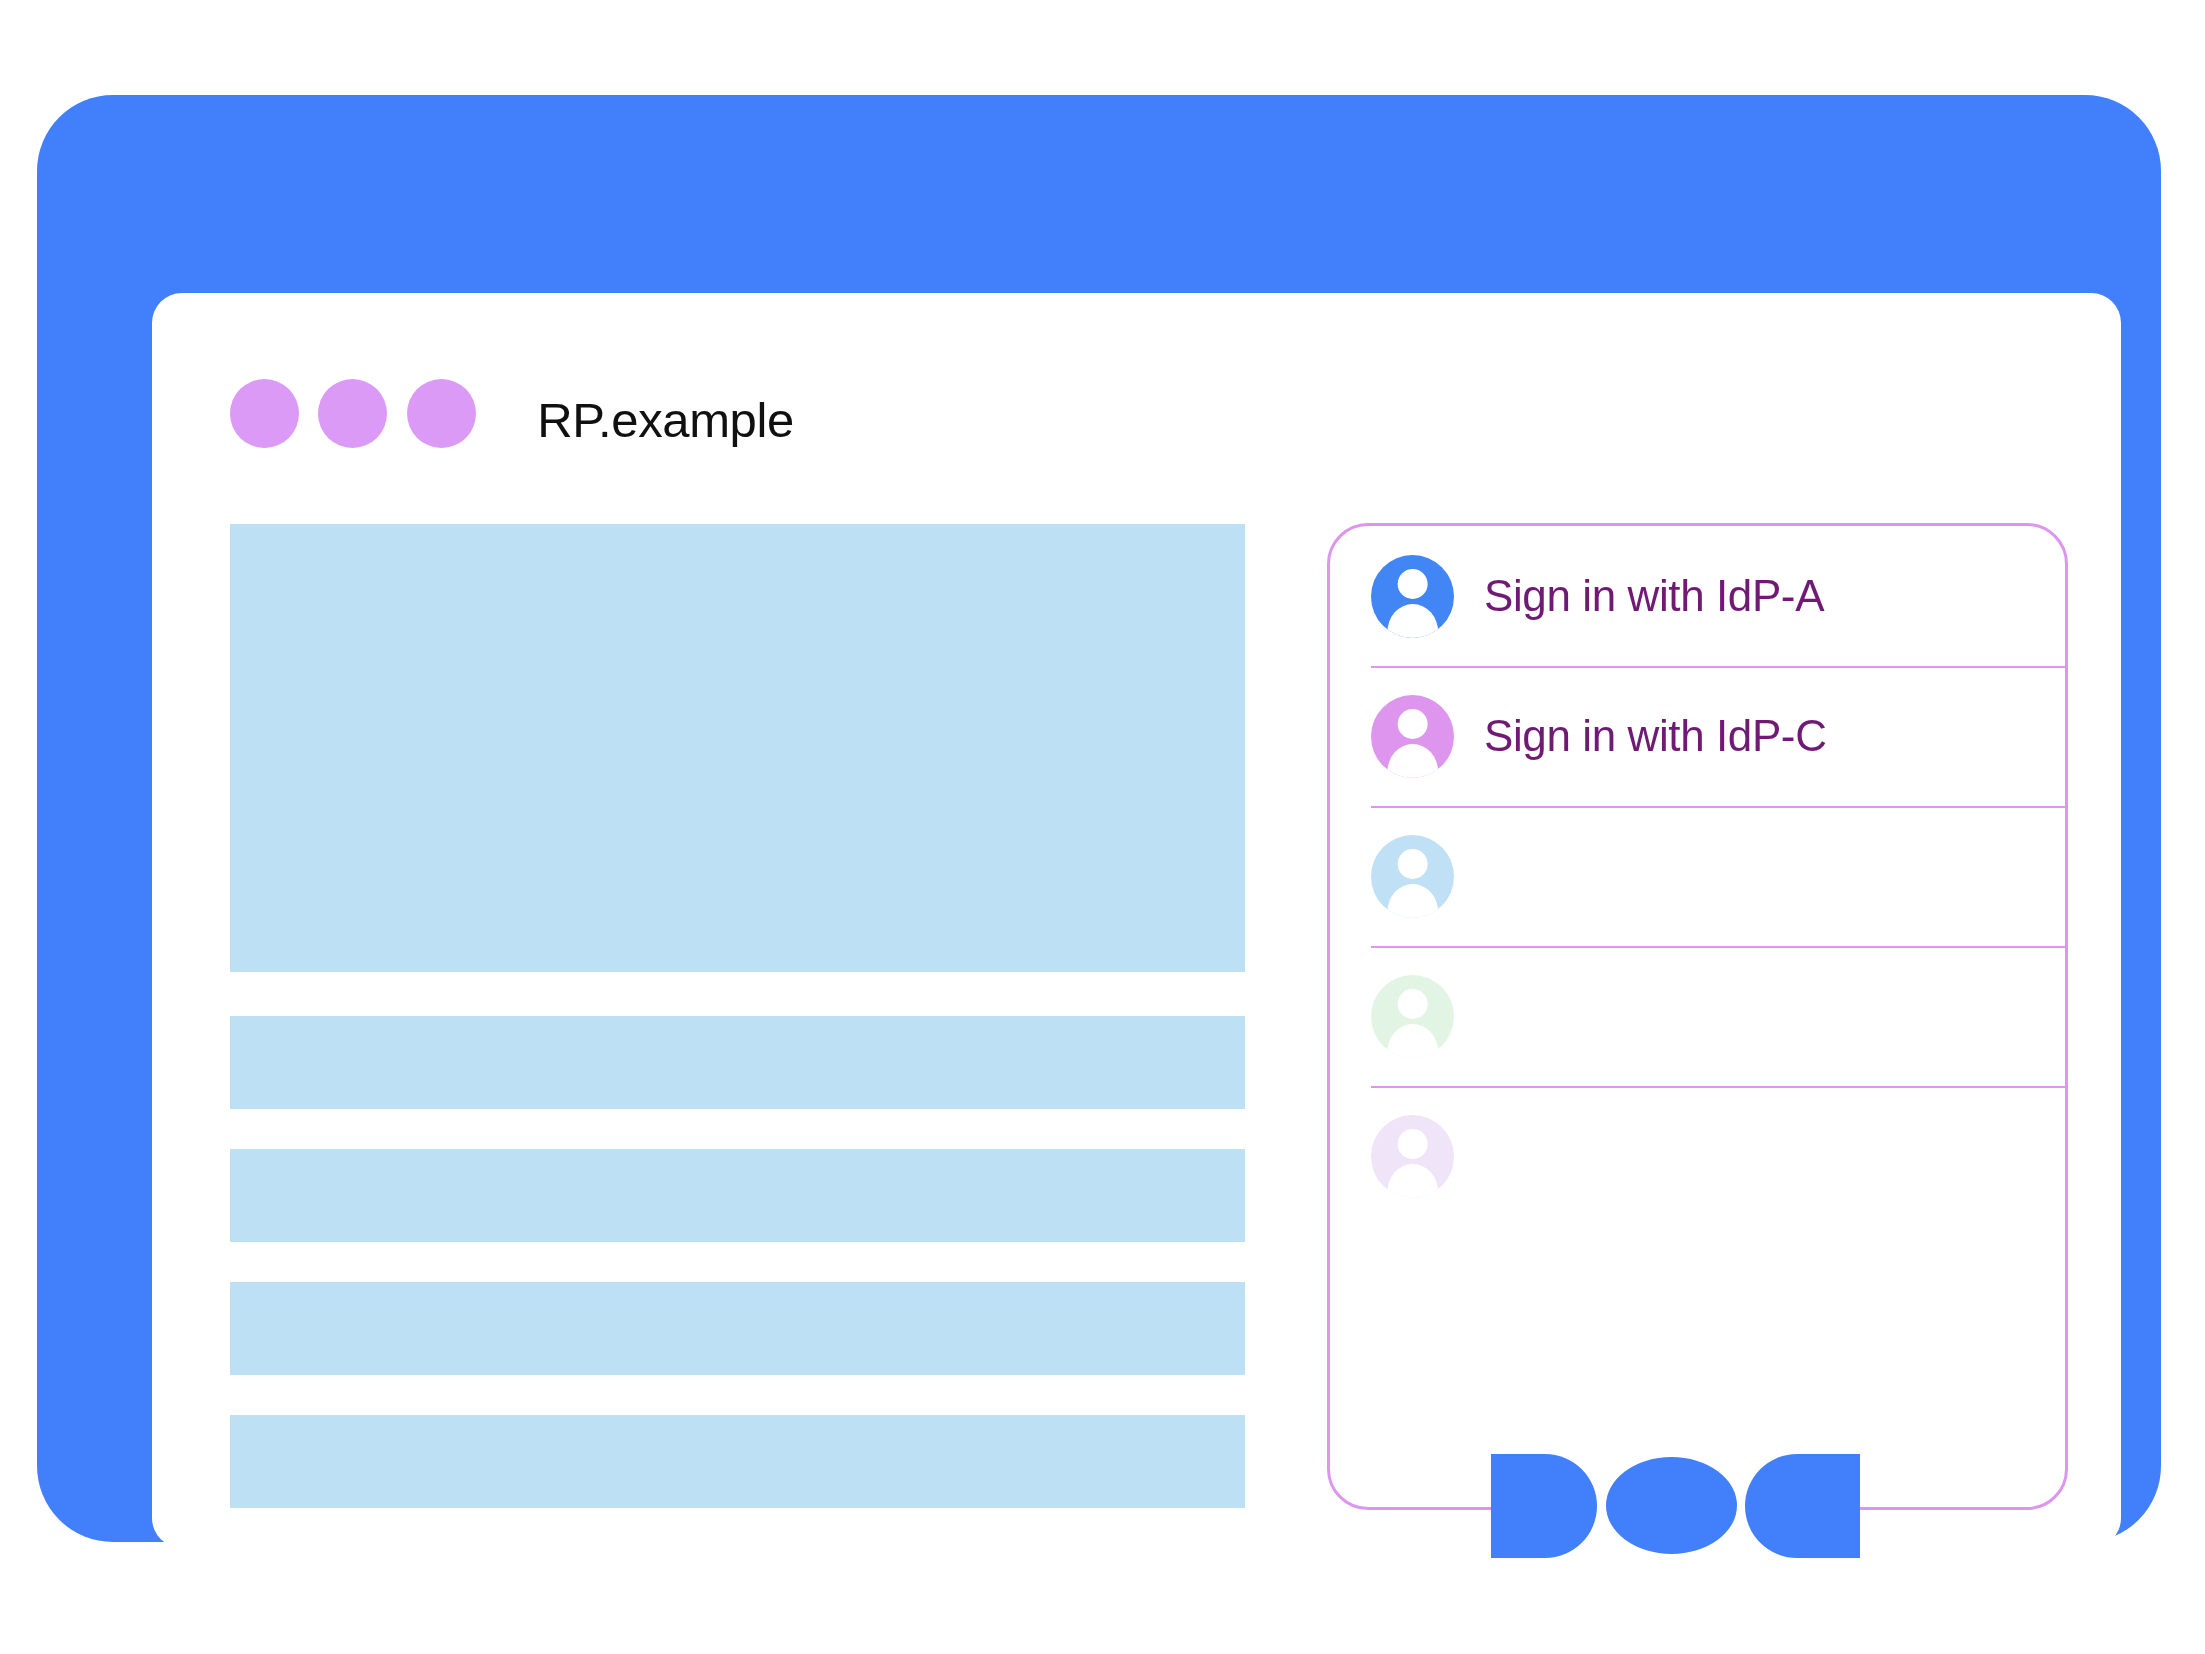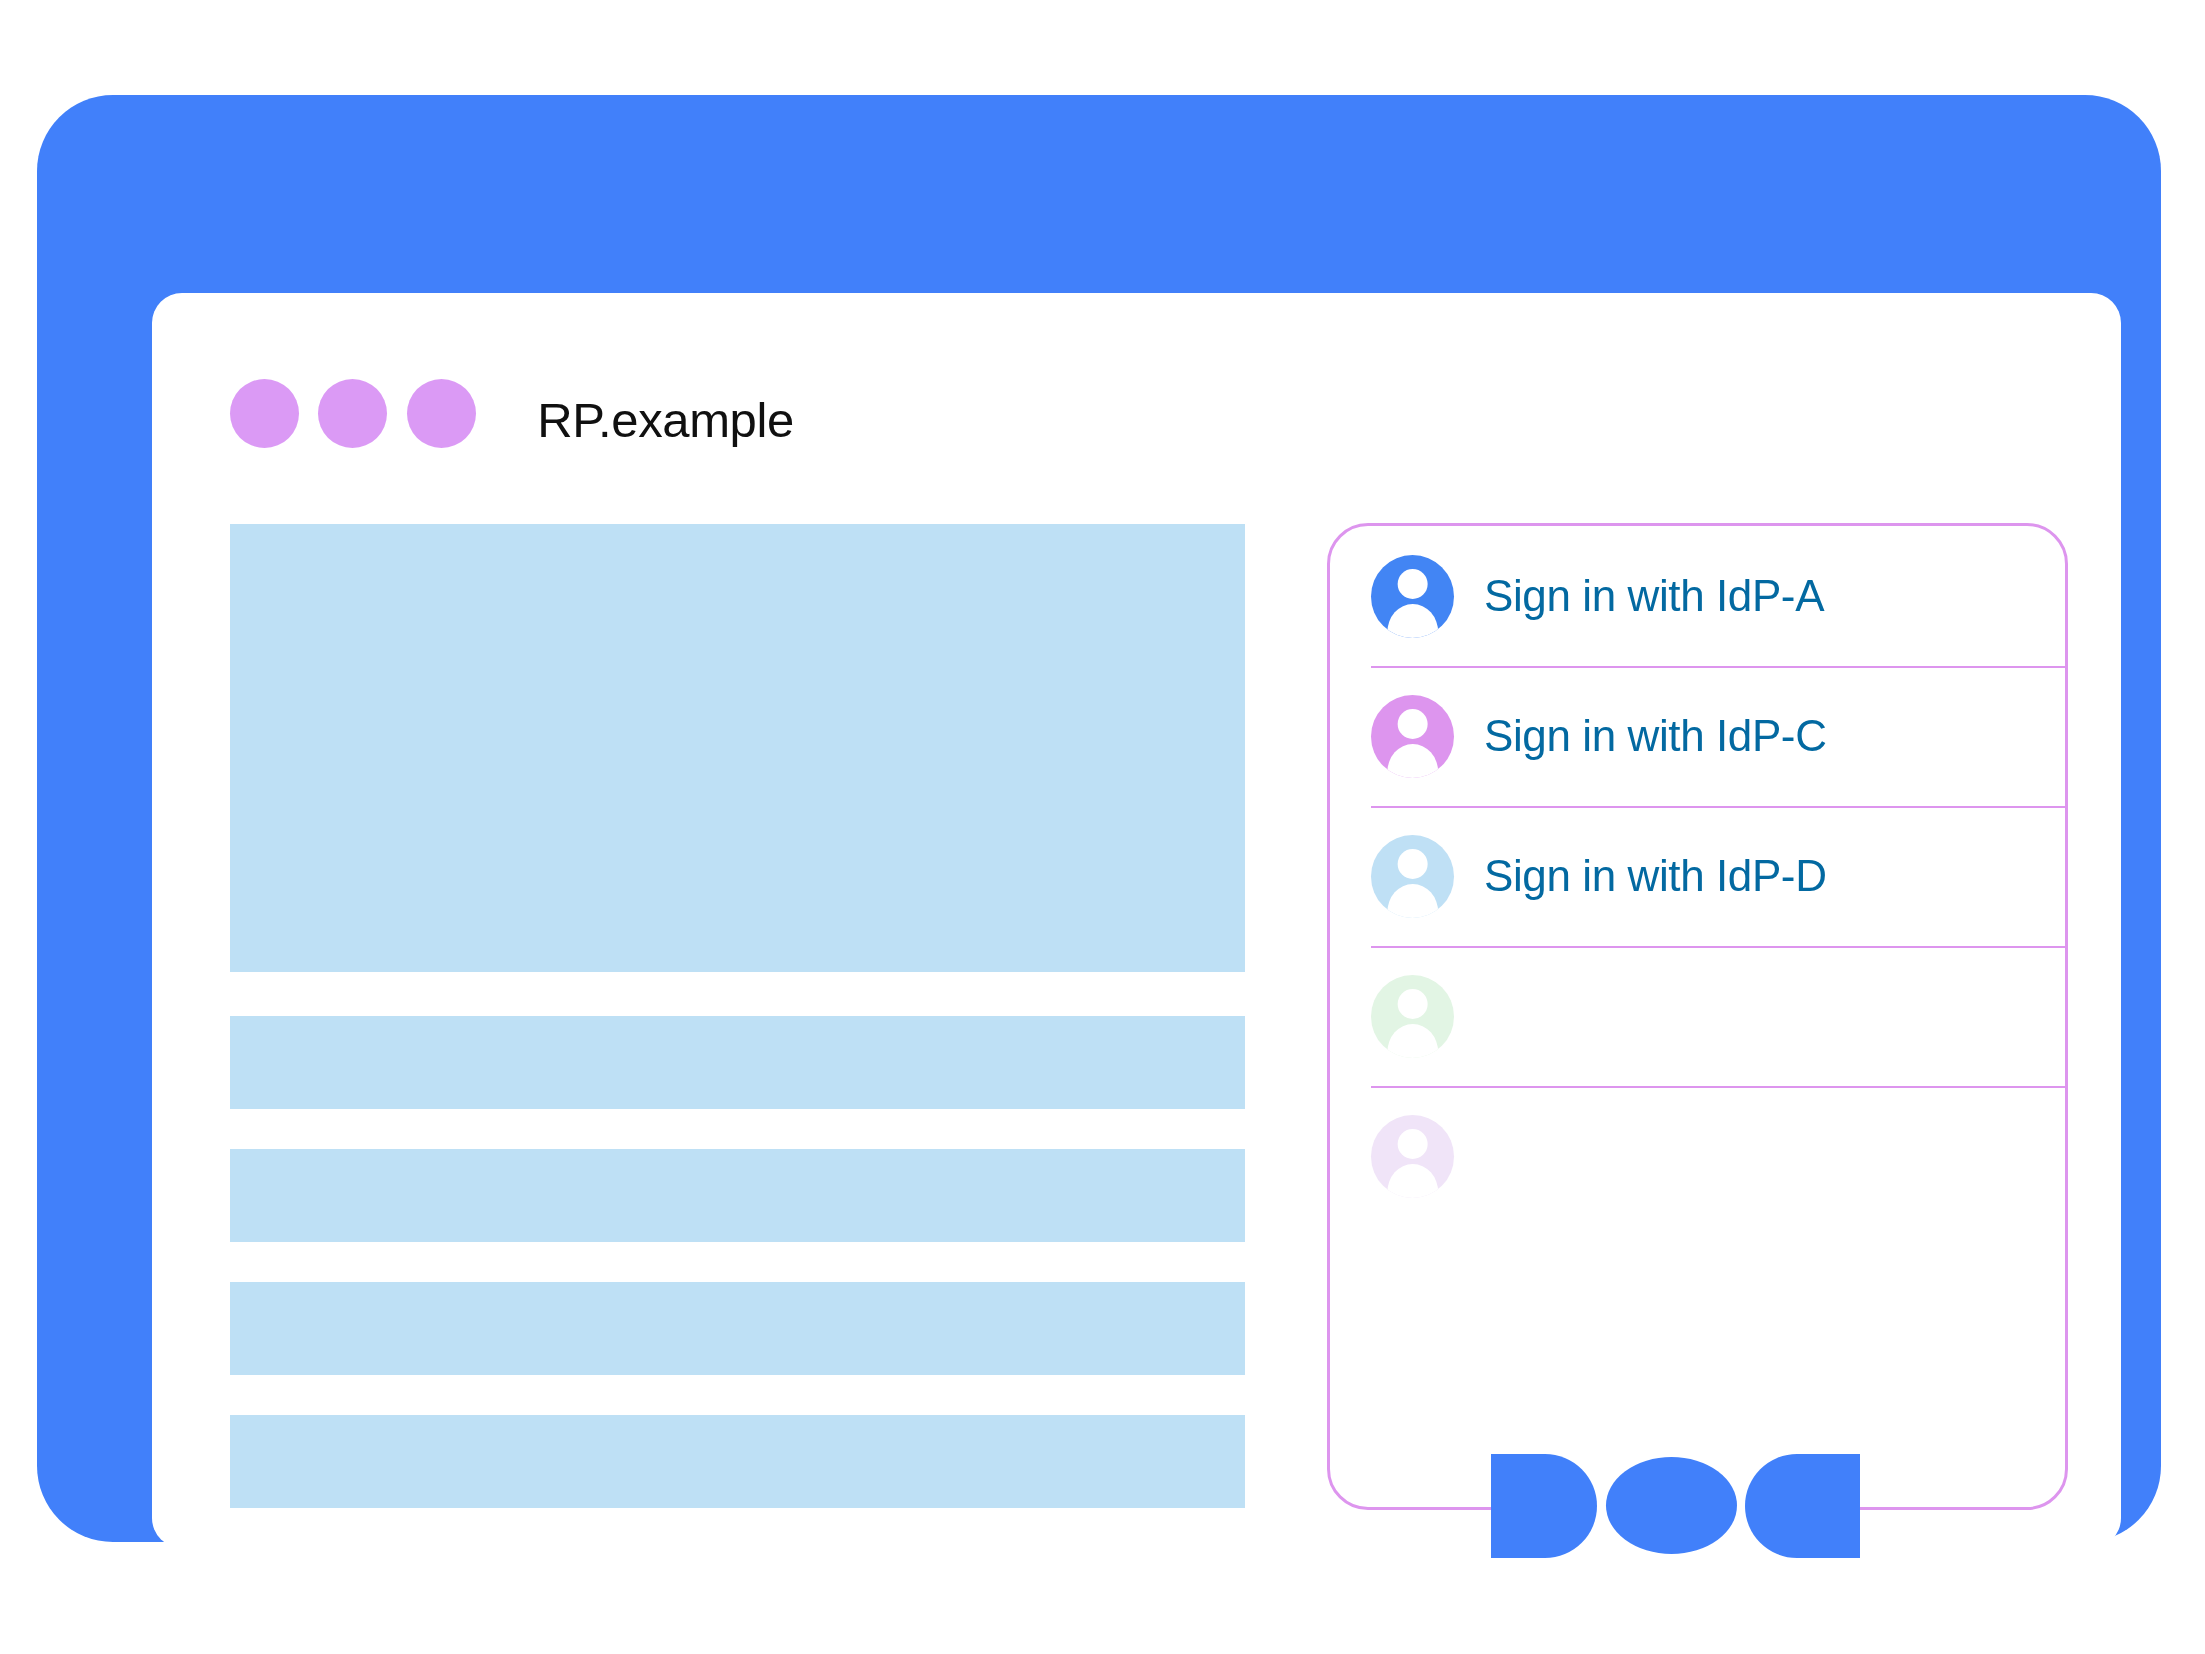--- a/index.html
+++ b/index.html
@@ -171,21 +171,21 @@
     top: 60%;
     transform: translateX(-50%);
     width: 62%;
     height: 56%;
     border-radius: 50% 50% 0 0 / 62% 62% 0 0;
     background: #ffffff;
   }
   .account-label {
     margin-left: 30px;
     font-size: 44px;
-    color: #0369a1;
+    color: #701a75;
     letter-spacing: -0.4px;
     white-space: nowrap;
   }
 </style>
 </head>
 <body>
 
 <div id="device-frame" style="background: rgb(65, 128, 250);">
 
   <div id="screen">
@@ -222,21 +222,20 @@
             <div class="body"></div>
         </div>
         <div class="account-label">Sign in with IdP-C</div>
       </div>
 
       <div class="account-row">
         <div class="avatar" style="background: rgb(191, 224, 245);">
           <div class="head"></div>
             <div class="body"></div>
         </div>
-        <div class="account-label">Sign in with IdP-D</div>
       </div>
 
       <div class="account-row">
         <div class="avatar" style="background: rgb(226, 245, 228);">
           <div class="head"></div>
             <div class="body"></div>
         </div>
       </div>
 
       <div class="account-row">

